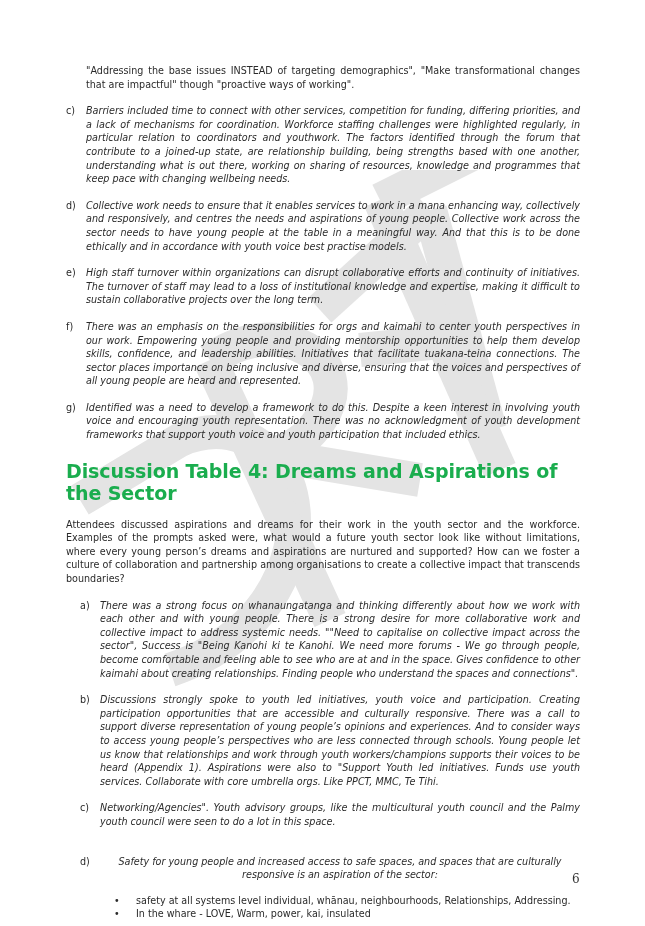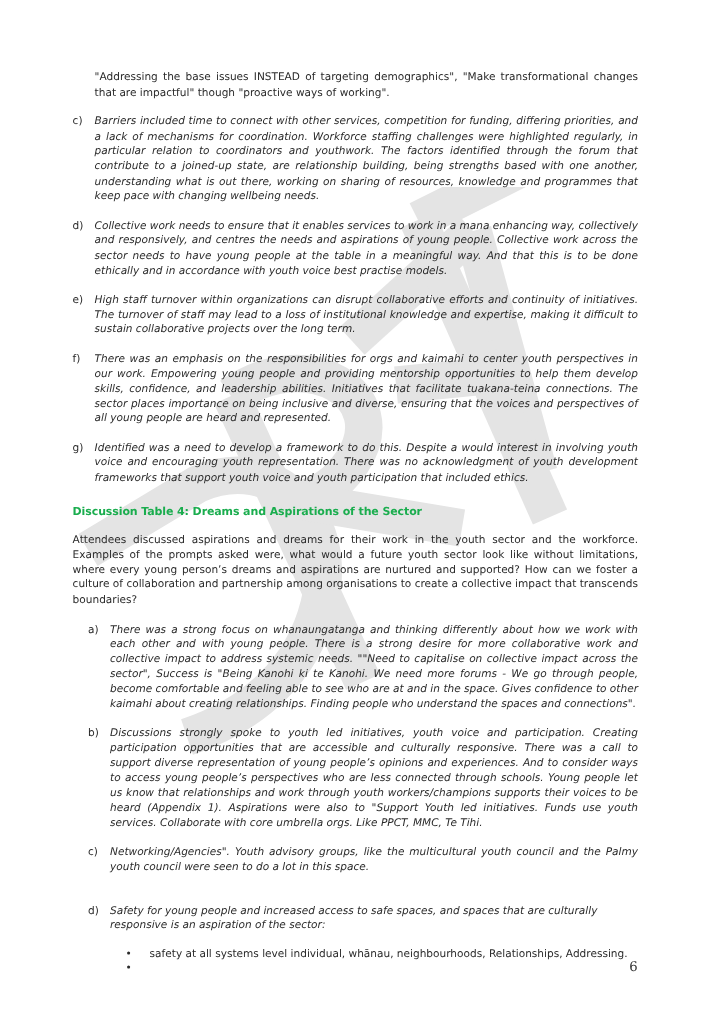--- a/index.html
+++ b/index.html
@@ -6,21 +6,21 @@
     body { width: 645px; height: 926px; position: relative; overflow: hidden;
            font-family: "DejaVu Sans", sans-serif; color: #2a2a2a; }
     .watermark { position: absolute; left: 60px; top: 170px; width: 520px; height: 620px;
                  pointer-events: none; z-index: 0; }
     .page { position: absolute; left: 66px; top: 64px; width: 514px; z-index: 1; }
     p, li { font-size: 9.6px; line-height: 13.6px; margin: 0; text-align: justify; }
     .cont { margin-left: 20px; }
     .item { display: flex; margin-top: 13px; }
     .item .lbl { width: 20px; flex: 0 0 20px; font-size: 9.6px; line-height: 13.6px; }
     .item .txt { flex: 1; font-style: italic; }
-    h2 { font-size: 10px; font-weight: bold; color: #1aad4e; margin: 18px 0 14px 0;
+    h2 { font-size: 19px; font-weight: bold; color: #1aad4e; margin: 18px 0 14px 0;
          font-family: "DejaVu Sans", sans-serif; letter-spacing: -0.1px; }
     .intro { margin-bottom: 0; }
     .sub { margin-left: 14px; }
     .bullets { list-style: none; padding: 0; margin: 12px 0 0 34px; }
     .bullets li { display: flex; }
     .bullets .dot { width: 22px; flex: 0 0 22px; }
     .pagenum { position: absolute; left: 572px; top: 872px; font-size: 12px; color: #333;
                font-family: "DejaVu Serif", serif; }
   </style>
 </head>
@@ -58,48 +58,49 @@
   <div class="item">
     <span class="lbl">e)</span>
     <p class="txt">High staff turnover within organizations can disrupt collaborative efforts and continuity of initiatives. The turnover of staff may lead to a loss of institutional knowledge and expertise, making it difficult to sustain collaborative projects over the long term.</p>
   </div>
   <div class="item">
     <span class="lbl">f)</span>
     <p class="txt">There was an emphasis on the responsibilities for orgs and kaimahi to center youth perspectives in our work. Empowering young people and providing mentorship opportunities to help them develop skills, confidence, and leadership abilities. Initiatives that facilitate tuakana-teina connections. The sector places importance on being inclusive and diverse, ensuring that the voices and perspectives of all young people are heard and represented.</p>
   </div>
   <div class="item">
     <span class="lbl">g)</span>
-    <p class="txt">Identified was a need to develop a framework to do this. Despite a would interest in involving youth voice and encouraging youth representation. There was no acknowledgment of youth development frameworks that support youth voice and youth participation that included ethics.</p>
+    <p class="txt">Identified was a need to develop a framework to do this. Despite a keen interest in involving youth voice and encouraging youth representation. There was no acknowledgment of youth development frameworks that support youth voice and youth participation that included ethics.</p>
   </div>
 
   <h2>Discussion Table 4: Dreams and Aspirations of the Sector</h2>
   <p class="intro">Attendees discussed aspirations and dreams for their work in the youth sector and the workforce. Examples of the prompts asked were, what would a future youth sector look like without limitations, where every young person’s dreams and aspirations are nurtured and supported?  How can we foster a culture of collaboration and partnership among organisations to create a collective impact that transcends boundaries?</p>
 
   <div class="sub">
     <div class="item">
       <span class="lbl">a)</span>
       <p class="txt">There was a strong focus on whanaungatanga and thinking differently about how we work with each other and with young people.  There is a strong desire for more collaborative work and collective impact to address systemic needs. ""Need to capitalise on collective impact across the sector", Success is "Being Kanohi ki te Kanohi. We need more forums - We go through people, become comfortable and feeling able to see who are at and in the space. Gives confidence to other kaimahi about creating relationships. Finding people who understand the spaces and connections".</p>
     </div>
     <div class="item">
       <span class="lbl">b)</span>
       <p class="txt">Discussions strongly spoke to youth led initiatives, youth voice and participation. Creating participation opportunities that are accessible and culturally responsive.  There was a call to support diverse representation of young people’s opinions and experiences. And to consider ways to access young people’s perspectives who are less connected through schools. Young people let us know that relationships and work through youth workers/champions supports their voices to be heard (Appendix 1). Aspirations were also to "Support Youth led initiatives. Funds use youth services. Collaborate with core umbrella orgs. Like PPCT, MMC, Te Tihi.</p>
     </div>
     <div class="item">
       <span class="lbl">c)</span>
       <p class="txt">Networking/Agencies". Youth advisory groups, like the multicultural youth council and the Palmy youth council were seen to do a lot in this space.</p>
     </div>
     <div class="item" style="margin-top:26px">
       <span class="lbl">d)</span>
-      <p class="txt" style="text-align:left">Safety for young people and increased access to safe spaces, and spaces that are culturally responsive is an aspiration of the sector:</p>
+      <p class="txt" style="text-align:center">Safety for young people and increased access to safe spaces, and spaces that are culturally responsive is an aspiration of the sector:</p>
     </div>
     <ul class="bullets">
       <li>
         <span class="dot">•</span>
         <span>safety at all systems level individual, whānau, neighbourhoods, Relationships, Addressing.</span>
       </li>
       <li>
         <span class="dot">•</span>
+        <span>In the whare - LOVE, Warm, power, kai, insulated</span>
       </li>
     </ul>
   </div>
 </div>
 
 <div class="pagenum">6</div>
 
 </body></html>

